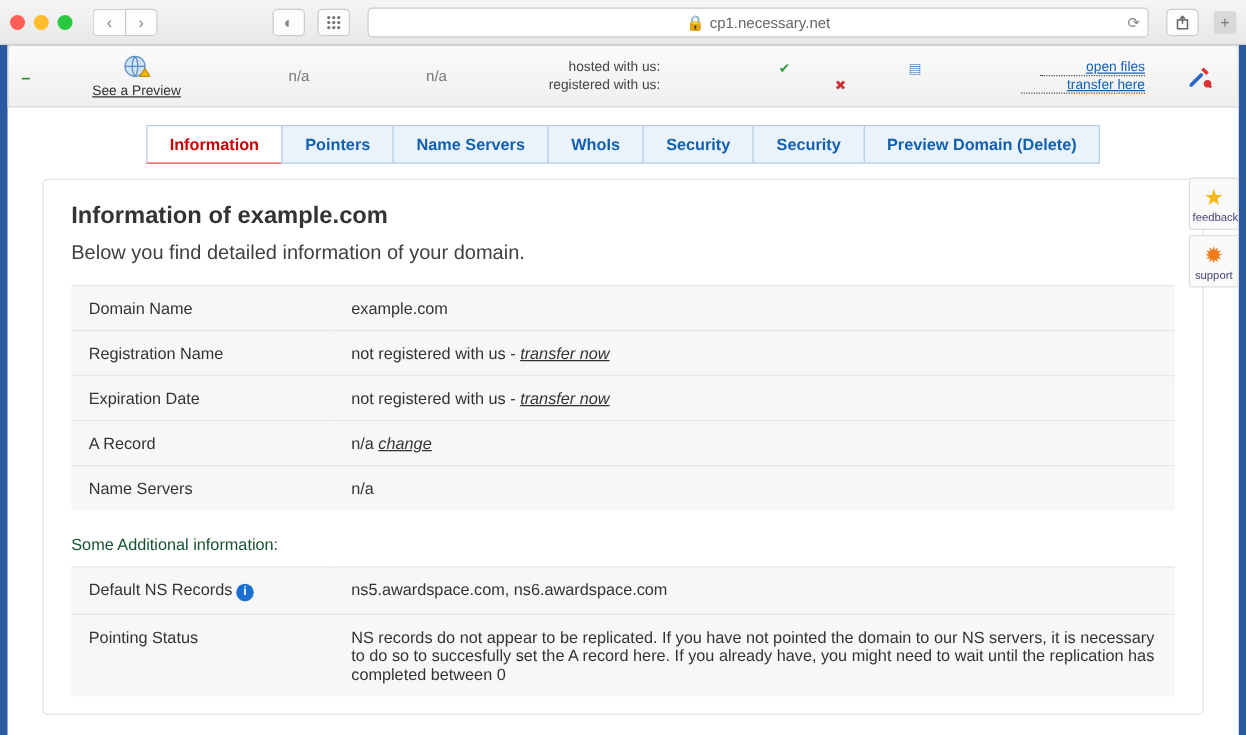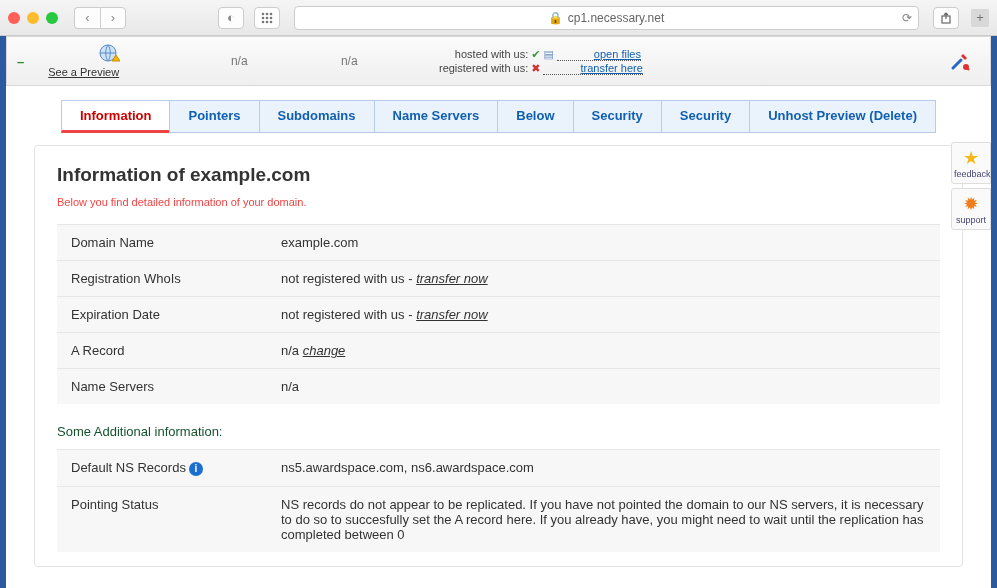--- a/index.html
+++ b/index.html
@@ -21,44 +21,44 @@
 
   
   .page { position:absolute; top:36px; left:0; right:0; bottom:0; border-left:6px solid #2c5aa0; border-right:6px solid #2c5aa0; background:#fff;}
 
   
   .domainbar { background:linear-gradient(#fbfbfb,#efefef); border:1px solid #d8d8d8; margin:0; display:flex; align-items:center; min-height:48px;}
   .collapse { color:#2a8c2a; font-weight:bold; padding:0 10px; cursor:pointer;}
   .domcell { padding:6px 14px; font-size:12px; color:#444;}
   .domcell.name { width:230px;}
   .domcell.name .ex{color:#222;}
-  .domcell.prev { width:150px; text-align:left;}
+  .domcell.prev { width:150px; text-align:center;}
   .prevlink{font-size:11px; text-decoration:underline; color:#333; cursor:pointer;}
   .domcell.na { width:110px; text-align:center; color:#777;}
   .domcell.host { font-size:11px; flex:1;}
-  .hostrow{display:flex; gap:3px; align-items:center; margin:1px 0;}
+  .hostrow{display:flex; gap:20px; align-items:center; margin:1px 0;justify-content:space-between;}
   .hostrow .lbl{text-align:right; width:110px; color:#444;}
   .check{color:#3a9b3a;}
   .xmark{color:#c33;}
   .link{color:#1160b0; text-decoration:underline; cursor:pointer;}
   .dotlink{border-bottom:1px dotted #555; cursor:pointer;padding-left:37px;}
   .fileicon{color:#6b91c4;}
   .tools{width:60px; text-align:center;}
   .tools svg{vertical-align:middle;}
 
   
   .tabs { display:flex; justify-content:center; margin:14px 0 12px 0;}
   .tab { border:1px solid #b7cde6; background:#eaf2fb; color:#1160b0; font-weight:bold; font-size:13px; padding:7px 18px; cursor:pointer; margin-left:-1px;}
   .tab:first-child{margin-left:0;}
-  .tab.active{background:#fff; color:#c00; border-bottom:3px solid #ef4444;}
+  .tab.active{background:#fff; color:#c00; border-bottom:1px solid #ef4444;}
 
   
   .card { border:1px solid #e3e3e3; border-radius:4px; margin:0 28px; padding:18px 0 0 0;}
   .card h2{font-size:19px; padding:0 22px 10px 22px;}
-  .card .sub{padding:0 22px 16px 22px; color:#ef4444; font-size:11px;}
+  .card .sub{padding:0 22px 16px 22px; color:#404040; font-size:16px;}
 
   table.info { width:calc(100% - 44px); margin:0 22px 14px 22px; border-collapse:collapse;}
   table.info tr{border-top:1px solid #e6e6e6;}
   table.info tr:first-child{border-top:1px solid #e6e6e6;}
   table.info td{padding:10px 14px; background:#f7f7f7; font-size:13px; vertical-align:top;}
   table.info td.lbl{width:210px; color:#333;}
   .ulink{text-decoration:underline; cursor:pointer;}
   .addl{padding:6px 22px 10px 22px; color:#14532d;}
   .infoicon{display:inline-flex; width:14px;height:14px;border-radius:50%;background:#1b6fd1;color:#fff;font-size:10px;align-items:center;justify-content:center;font-weight:bold;margin-left:3px;}
 
@@ -157,40 +157,39 @@
           <path d="M14 4l4 4-2 2-4-4z" fill="#d33"></path>
           <circle cx="17" cy="17" r="3" fill="#d33"></circle>
           <path d="M17 17l3 3" stroke="#d33" stroke-width="2"></path>
         </svg>
     </div>
   </div>
 
   <div class="tabs">
     <div class="tab active">Information</div>
     <div class="tab">Pointers</div>
-    <div class="tab">Subdomains</div>
     <div class="tab">Name Servers</div>
-    <div class="tab">Below</div>
+    <div class="tab">WhoIs</div>
     <div class="tab">Security</div>
     <div class="tab">Security</div>
-    <div class="tab">Unhost Preview (Delete)</div>
+    <div class="tab">Preview Domain (Delete)</div>
   </div>
 
   <div class="card">
     <h2>Information of example.com</h2>
     <div class="sub">Below you find detailed information of your domain.</div>
 
     <table class="info">
       <tbody>
           <tr>
         <td class="lbl">Domain Name</td>
         <td>example.com</td>
       </tr>
       <tr>
-        <td class="lbl">Registration WhoIs</td>
+        <td class="lbl">Registration Name</td>
         <td><span>not registered with us - </span><span class="ulink" style="font-style:italic">transfer now</span></td>
       </tr>
       <tr>
         <td class="lbl">Expiration Date</td>
         <td><span>not registered with us - </span><span class="ulink" style="font-style:italic">transfer now</span></td>
       </tr>
       <tr>
         <td class="lbl">A Record</td>
         <td><span>n/a </span><span class="ulink" style="font-style:italic">change</span></td>
       </tr>

